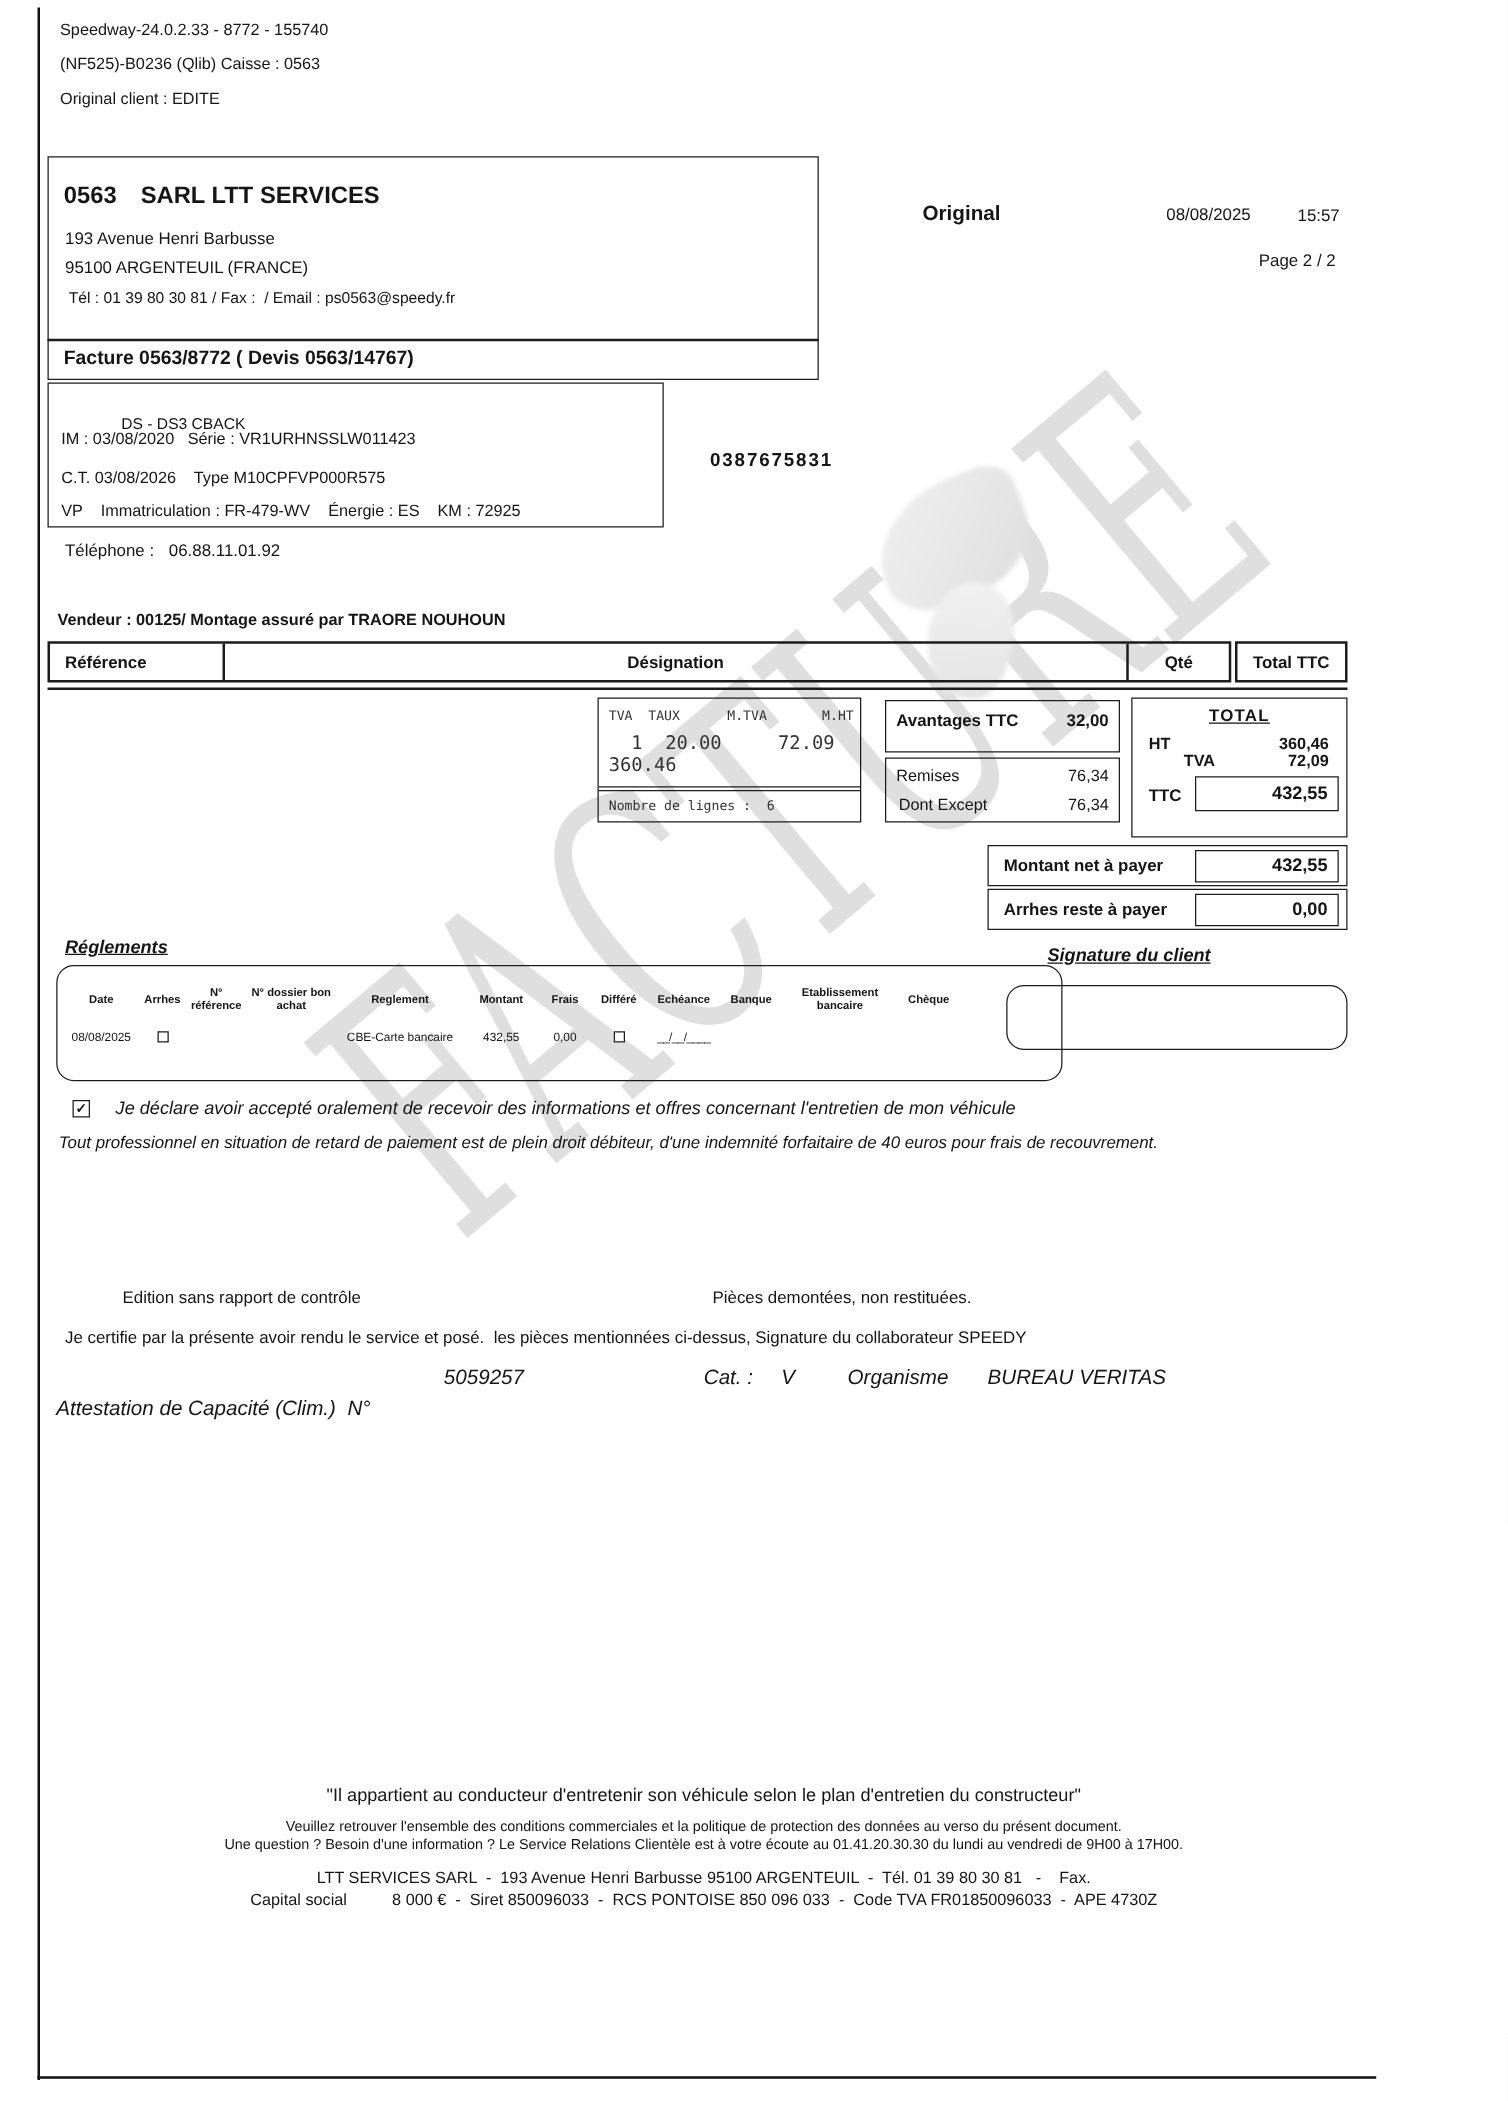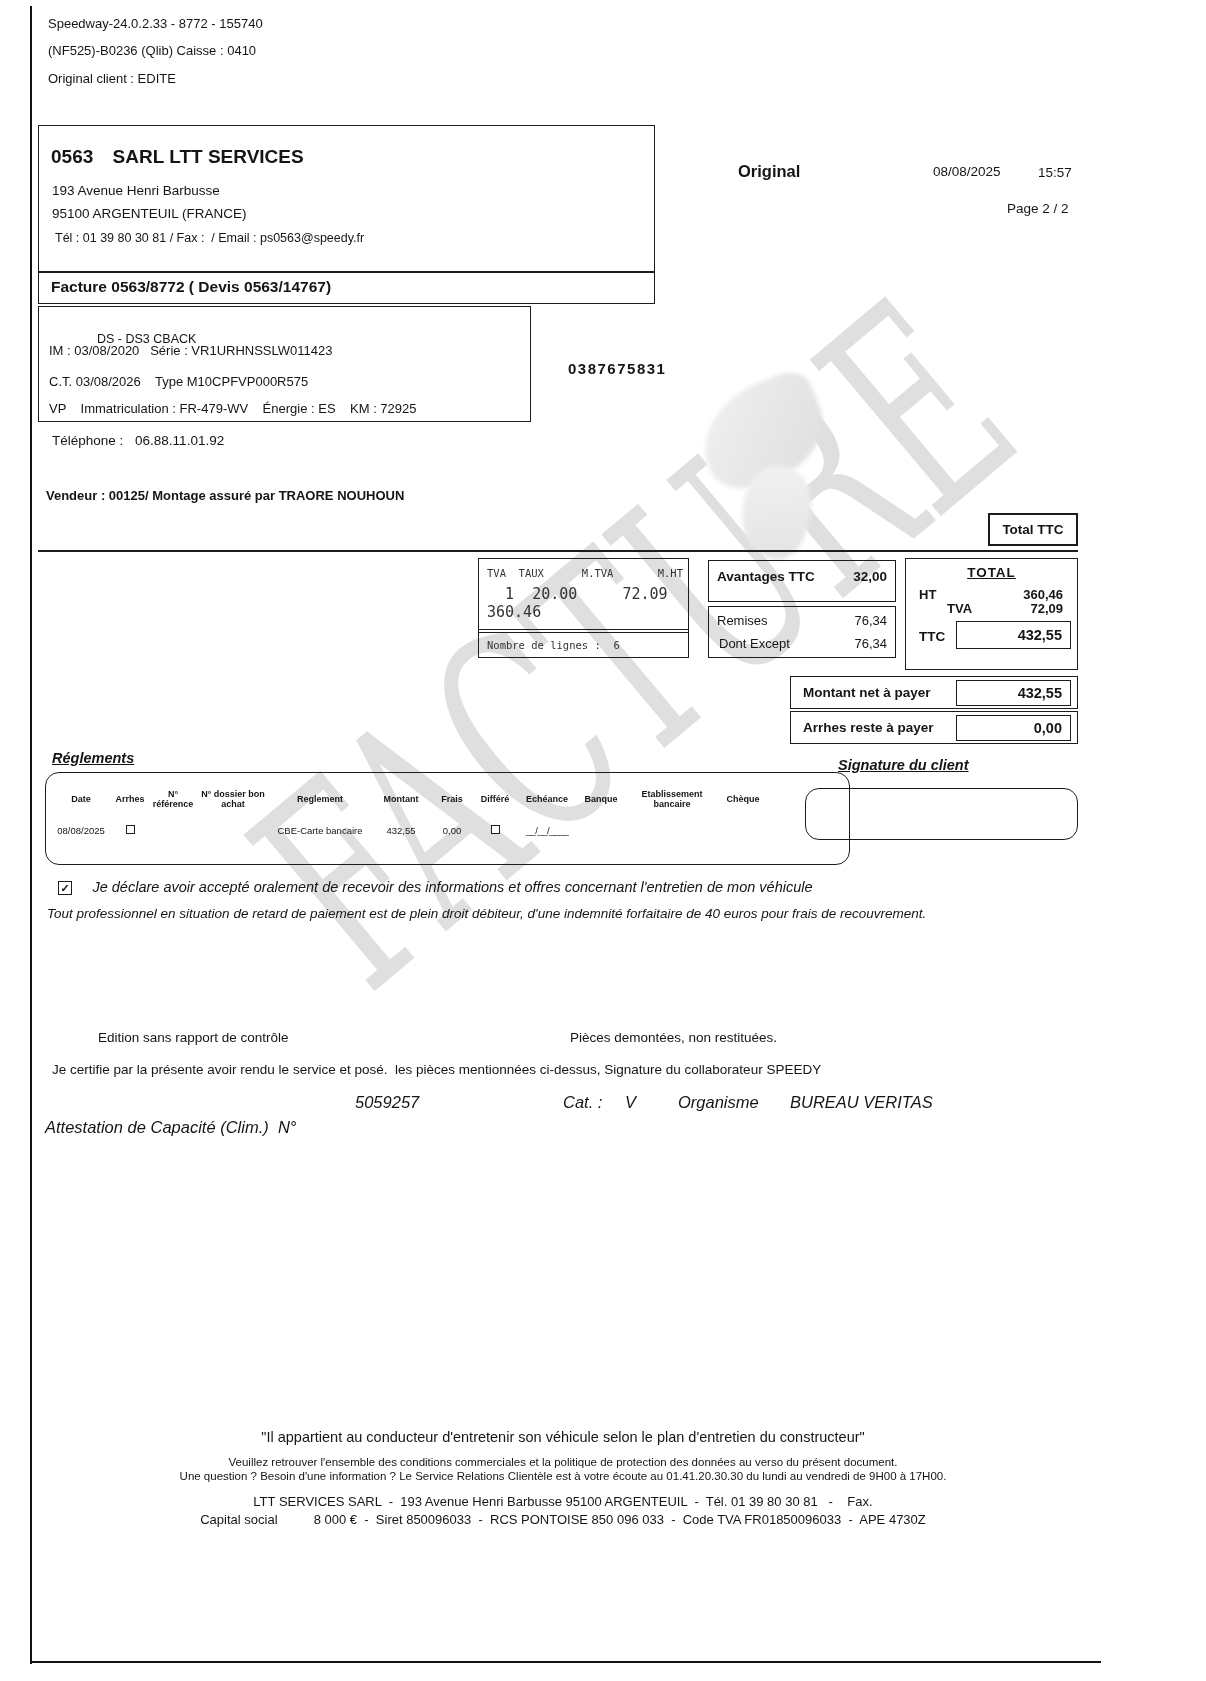--- a/index.html
+++ b/index.html
@@ -34,21 +34,21 @@
   <div class="abs scanline" style="left:30px;top:6px;width:2px;height:1658px;"></div>
   <div class="abs scanline" style="left:30px;top:1661px;width:1071px;height:2px;"></div>
 
   <div class="abs watermark" style="left:35px;top:585px;width:1000px;height:290px;">FACTURE</div>
 
   <div class="abs smudge" style="left:700px;top:385px;width:125px;height:95px;background:linear-gradient(135deg,#f1f1f1,#dedede);border-radius:62% 22% 52% 34%;transform:rotate(-22deg);"></div>
   <div class="abs smudge" style="left:742px;top:466px;width:68px;height:92px;background:linear-gradient(160deg,#f2f2f2,#e3e3e3);border-radius:48% 52% 40% 60%;transform:rotate(14deg);"></div>
 
   <div class="abs content" style="left:48px;top:16px;font-size:13px;">
     <div>Speedway-24.0.2.33 - 8772 - 155740</div>
-    <div style="margin-top:12px;">(NF525)-B0236 (Qlib) Caisse : 0410</div>
+    <div style="margin-top:12px;">(NF525)-B0236 (Qlib) Caisse : 0563</div>
     <div style="margin-top:13px;">Original client : EDITE</div>
   </div>
 
   <div class="abs content thinbox" style="left:38px;top:125px;width:617px;height:148px;">
     <div style="position:absolute;left:12px;top:20px;font-size:19px;">
       <span class="b">0563</span>
       <span class="b" style="margin-left:14px;">SARL LTT SERVICES</span>
     </div>
     <div class="abs" style="left:13px;top:57px;font-size:13.5px;">193 Avenue Henri Barbusse</div>
     <div class="abs" style="left:13px;top:80px;font-size:13.5px;">95100 ARGENTEUIL (FRANCE)</div>
@@ -73,20 +73,25 @@
 
   <div class="abs content b" style="left:568px;top:360px;font-size:15px;letter-spacing:1.5px;">0387675831</div>
 
   <div class="abs content" style="left:52px;top:433px;font-size:13.5px;">
     <span>Téléphone :</span>
     <span style="margin-left:8px;">06.88.11.01.92</span>
   </div>
 
   <div class="abs content b" style="left:46px;top:488px;font-size:13px;">Vendeur : 00125/ Montage assuré par TRAORE NOUHOUN</div>
 
+  <div class="abs content box" style="left:38px;top:513px;width:947px;height:33px;display:flex;">
+    <div class="b" style="width:140px;border-right:2px solid #1c1c1c;font-size:13.5px;padding:7px 0 0 12px;box-sizing:border-box;">Référence</div>
+    <div class="b center" style="flex:1;border-right:2px solid #1c1c1c;font-size:13.5px;padding-top:7px;">Désignation</div>
+    <div class="b center" style="width:80px;font-size:13.5px;padding-top:7px;">Qté</div>
+  </div>
   <div class="abs content box" style="left:988px;top:513px;width:90px;height:33px;">
     <div class="b center" style="padding-top:7px;font-size:13.5px;">Total TTC</div>
   </div>
   <div class="abs content" style="left:38px;top:550px;width:1040px;height:2px;background:#1c1c1c;"></div>
 
   <div class="abs content thinbox" style="left:478px;top:558px;width:211px;height:100px;">
     <div class="abs mono pre" style="left:8px;top:8px;font-size:10.5px;color:#333;">TVA  TAUX      M.TVA       M.HT</div>
     <div class="abs mono pre" style="left:8px;top:26px;font-size:15px;color:#333;">  1  20.00     72.09     360.46</div>
     <div class="abs" style="left:0;top:70px;width:100%;height:4px;border-top:1.5px solid #1c1c1c;border-bottom:1.5px solid #1c1c1c;box-sizing:border-box;"></div>
     <div class="abs mono pre" style="left:8px;top:80px;font-size:10.5px;color:#333;">Nombre de lignes :  6</div>

